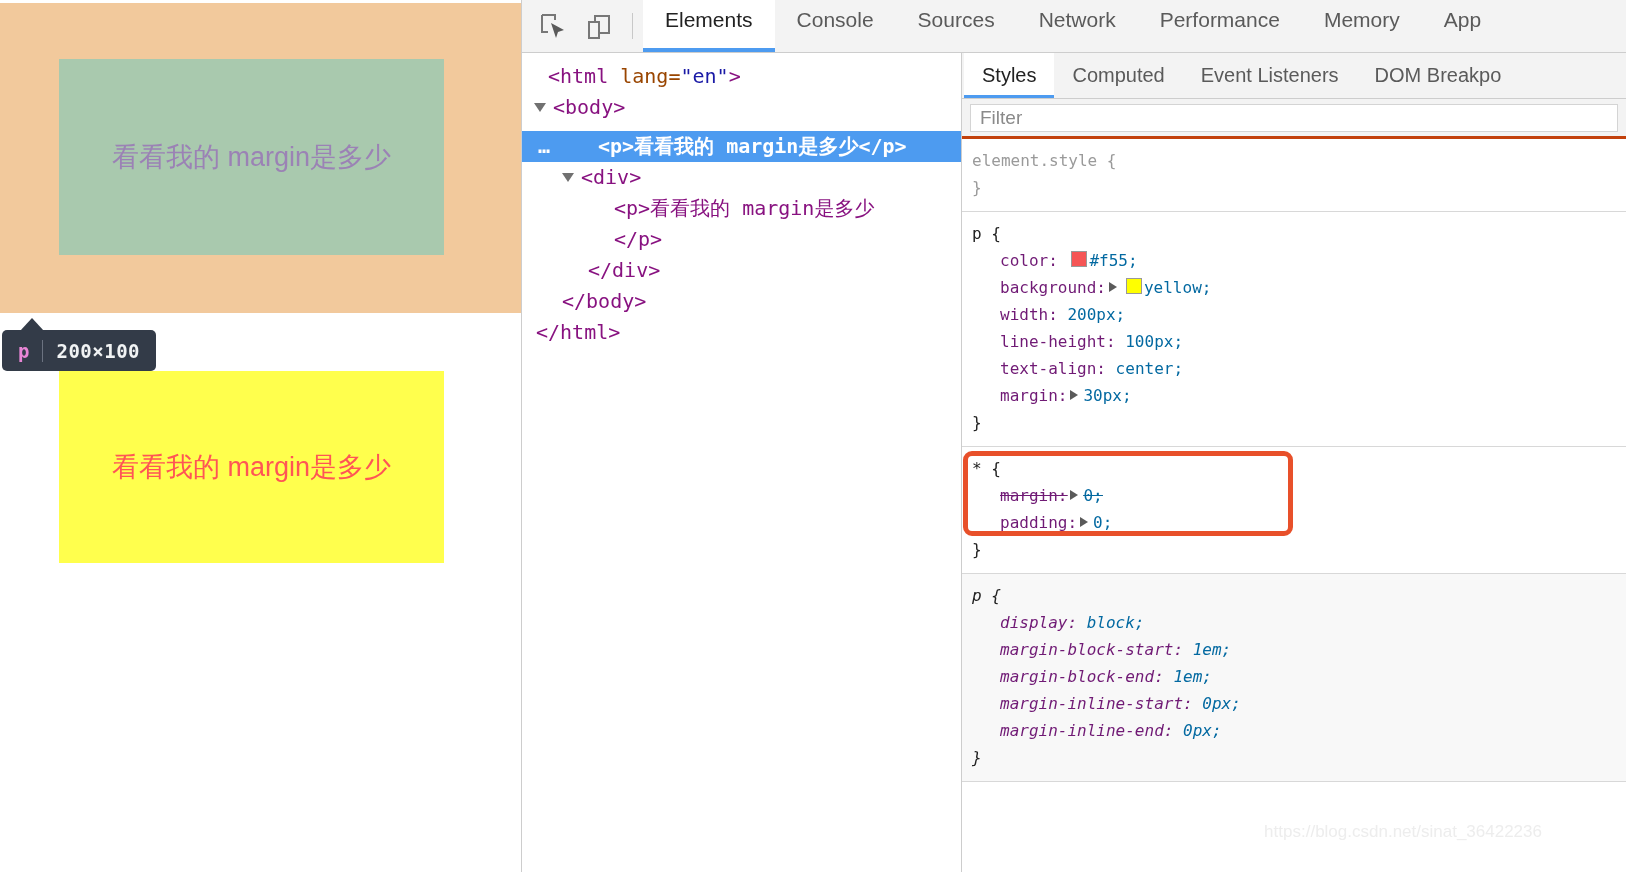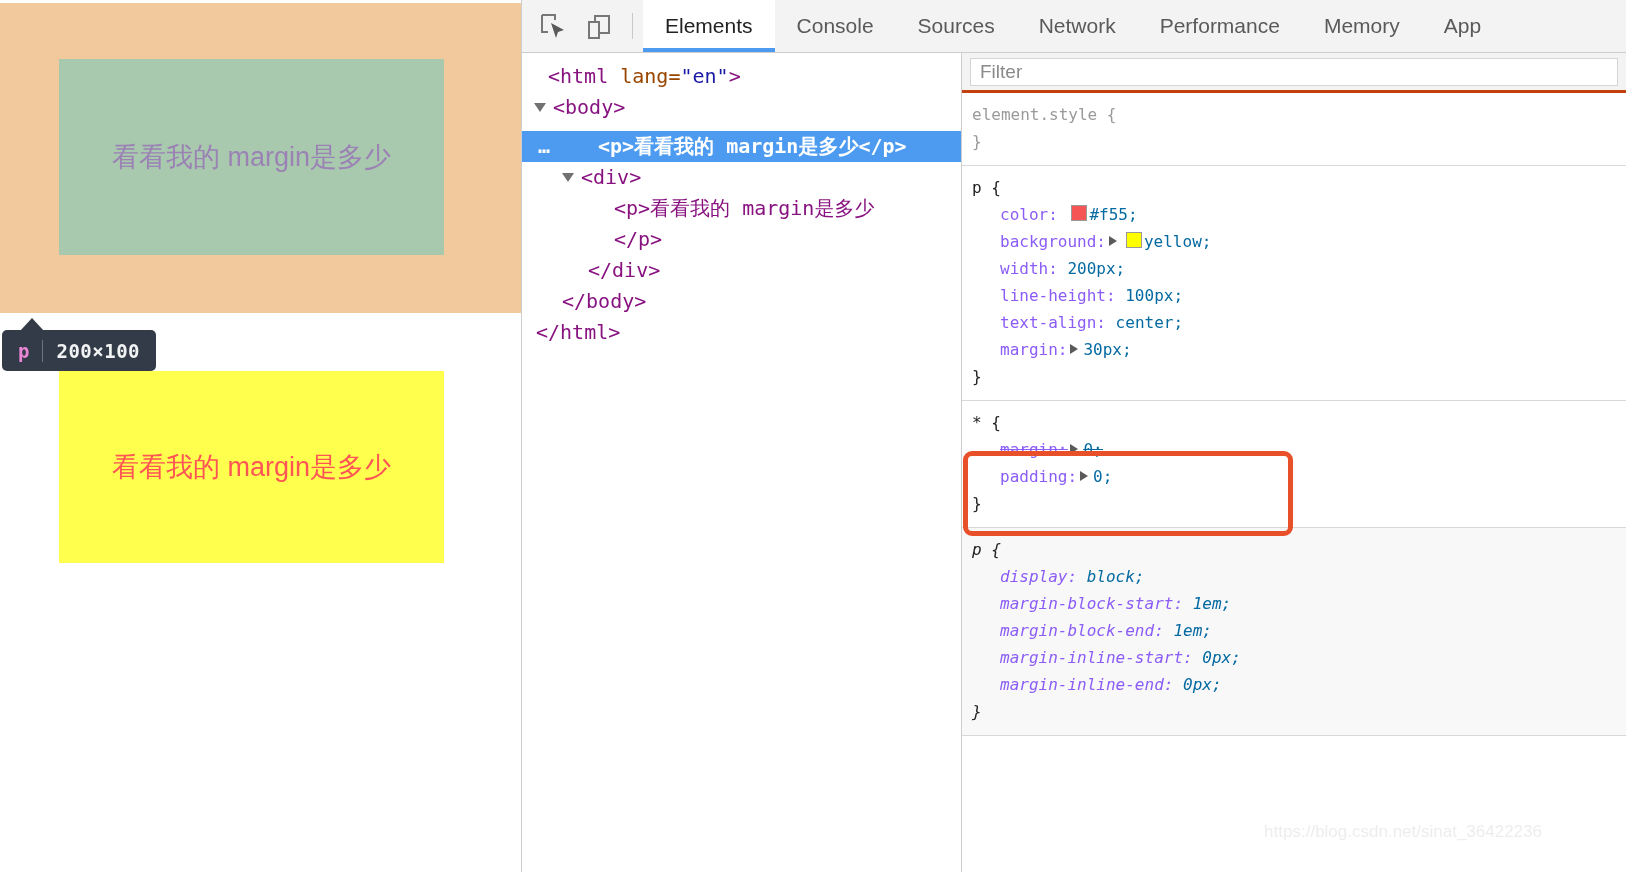--- a/index.html
+++ b/index.html
@@ -144,21 +144,20 @@
     cursor: pointer;
   }
   .dt-icon-btn:first-child { margin-left: 8px; }
   .dt-toolbar-sep {
     width: 1px;
     background: #c8c8c8;
     margin: 13px 10px 13px 10px;
   }
   .dt-tab {
     display: flex;
-    align-items: center;
     padding: 8px 22px;
     font-size: 21px;
     color: #5a5a5a;
     cursor: pointer;
     position: relative;
     white-space: nowrap;
   }
   .dt-tab.active {
     color: #222222;
     background: #ffffff;
@@ -309,21 +308,21 @@
     white-space: nowrap;
   }
   .rule-block.ua {
     background: #f8f8f8;
     font-style: italic;
   }
   .rl { padding-left: 10px; }
   .rl.prop { padding-left: 38px; }
   .sel-gray { color: #9a9a9a; }
   .sel-dark { color: #222222; }
-  .pname { color: #8b5cf6; }
+  .pname { color: #701a75; }
   .pval  { color: #0369a1; }
   .strike { text-decoration: line-through; }
   .strike .pname, .strike .pval { text-decoration: line-through; }
 
   .swatch {
     display: inline-block;
     width: 14px;
     height: 14px;
     border: 1px solid #999;
     vertical-align: -1px;
@@ -463,20 +462,34 @@
           <span>&lt;/body&gt;</span>
         </div>
 
         <div class="dom-line" style="padding-left:14px;">
           <span>&lt;/html&gt;</span>
         </div>
       </div>
 
       <div class="styles-pane">
 
+        <div class="styles-tabs">
+          <div class="st-tab active">
+            <span>Styles</span>
+          </div>
+          <div class="st-tab">
+            <span>Computed</span>
+          </div>
+          <div class="st-tab">
+            <span>Event Listeners</span>
+          </div>
+          <div class="st-tab">
+            <span>DOM Breakpo</span>
+          </div>
+        </div>
 
         <div class="filter-row">
           <div class="filter-box">
             <span>Filter</span>
           </div>
         </div>
 
         <div class="rule-block">
           <div class="rl"><span class="sel-gray">element.style {</span></div>
           <div class="rl"><span class="sel-gray">}</span></div>

